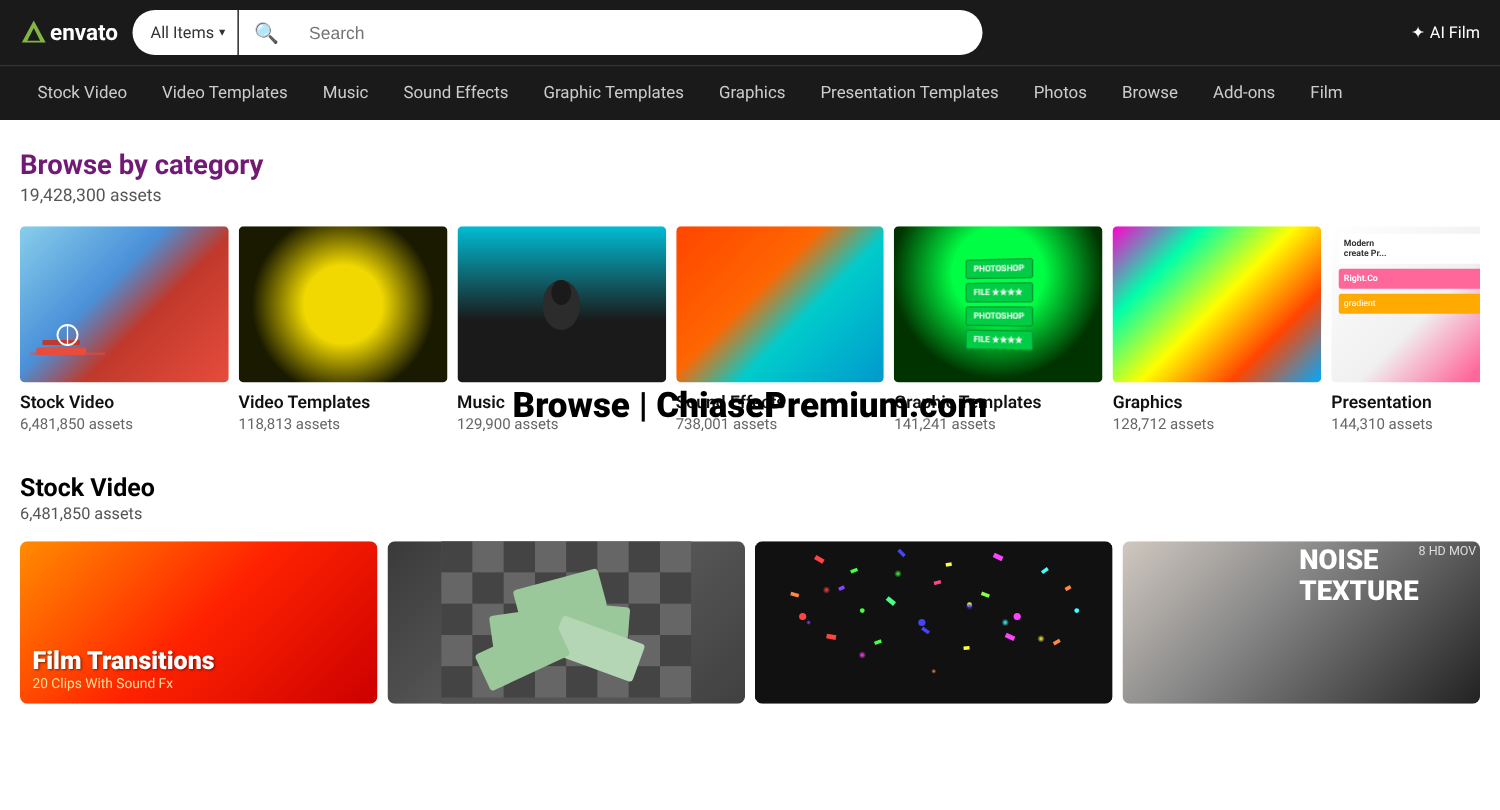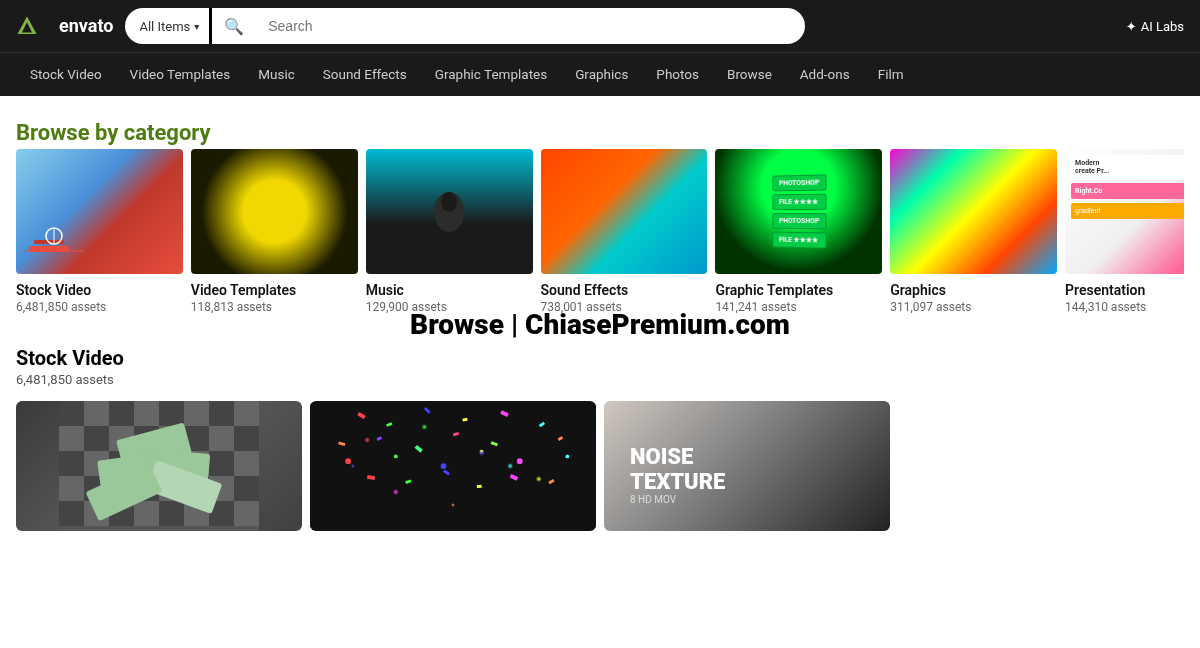--- a/index.html
+++ b/index.html
@@ -9,21 +9,22 @@
     .header {
       background: #1a1a1a;
       display: flex;
       align-items: center;
       padding: 0 16px;
       height: 52px;
       gap: 12px;
     }
     .logo {
       display: flex;
-      gap: 21px;
+      align-items: center;
+      gap: 2px;
       color: #fff;
       font-weight: 700;
       font-size: 18px;
       text-decoration: none;
       flex-shrink: 0;
     }
     .logo-icon {
       width: 22px;
       height: 22px;
     }
@@ -36,21 +37,21 @@
       max-width: 680px;
       height: 36px;
       overflow: hidden;
     }
     .search-dropdown {
       display: flex;
       align-items: center;
       padding: 0 10px 0 14px;
       font-size: 13px;
       color: #333;
-      border-right: 3px solid #000000;
+      border-right: 1px solid #000000;
       height: 100%;
       cursor: pointer;
       gap: 4px;
       white-space: nowrap;
     }
     .search-input {
       border: none;
       outline: none;
       flex: 1;
       padding: 0 12px;
@@ -95,21 +96,21 @@
       white-space: nowrap;
       border-bottom: 2px solid transparent;
     }
 
     
     .main { padding: 24px 16px 0; }
 
     .section-title {
       font-size: 22px;
       font-weight: 700;
-      color: #4d7c0f;
+      color: #701a75;
       margin-bottom: 4px;
     }
     .section-subtitle {
       font-size: 14px;
       color: #555;
       margin-bottom: 16px;
     }
 
     
     .category-row {
@@ -233,23 +234,23 @@
       flex-direction: column;
       justify-content: flex-end;
       padding: 10px;
     }
     .sv1-title { color: #fff; font-weight: 900; font-size: 20px; text-shadow: 1px 1px 2px rgba(0,0,0,0.5); }
     .sv1-sub { color: #ffdd99; font-size: 11px; }
     .sv4 {
       background: linear-gradient(135deg, #d0c8c0, #888 40%, #222 100%);
       height: 100%;
       display: flex;
-      flex-direction: column;
+      flex-direction: row;
       justify-content: flex-end;
-      padding: 26px;
+      padding: 3px;
     }
     .sv4-title { color: #fff; font-weight: 900; font-size: 22px; }
     .sv4-sub { color: #ddd; font-size: 10px; }
 
     
     .confetti { 
       width: 100%;
       height: 100%;
       background: #111;
       position: relative;
@@ -318,40 +319,42 @@
   <div class="search-bar">
     <div class="search-dropdown chevron-down">
       <span>All Items</span>
     </div>
     <span class="search-icon-wrap">🔍</span>
     <input class="search-input" type="text" placeholder="Search" style="">
   </div>
 
   <div class="ai-labs">
     <span>✦</span>
-    <span>AI Labs</span>
+    <span>AI Film</span>
   </div>
 </header>
 
 <nav class="nav-bar">
   <div class="nav-item">Stock Video</div>
   <div class="nav-item">Video Templates</div>
   <div class="nav-item">Music</div>
   <div class="nav-item">Sound Effects</div>
   <div class="nav-item">Graphic Templates</div>
   <div class="nav-item">Graphics</div>
+  <div class="nav-item">Presentation Templates</div>
   <div class="nav-item">Photos</div>
   <div class="nav-item">Browse</div>
   <div class="nav-item">Add-ons</div>
   <div class="nav-item">Film</div>
 </nav>
 
 <div class="main">
 
   <h2 class="section-title">Browse by category</h2>
+  <p class="section-subtitle">19,428,300 assets</p>
 
   <div class="category-row">
 
     <div class="category-card">
       <div class="category-thumb">
         <div class="bg-stock-video">
           <svg width="60" height="40" viewBox="0 0 60 40">
             <rect x="5" y="20" width="40" height="6" rx="2" fill="#e74c3c"></rect>
             <rect x="10" y="14" width="30" height="4" rx="1" fill="#c0392b"></rect>
             <rect x="0" y="24" width="60" height="2" fill="#e74c3c" opacity="0.5"></rect>
@@ -406,21 +409,21 @@
       </div>
       <div class="category-label">Graphic Templates</div>
       <div class="category-count">141,241 assets</div>
     </div>
 
     <div class="category-card">
       <div class="category-thumb">
         <div class="bg-graphics"></div>
       </div>
       <div class="category-label">Graphics</div>
-      <div class="category-count">311,097 assets</div>
+      <div class="category-count">128,712 assets</div>
     </div>
 
     <div class="category-card">
       <div class="category-thumb">
         <div class="bg-presentation">
           <div style="background:#fff;border-radius:2px;padding:4px;font-size:7px;font-weight:700;color:#333">Modern<br>create Pr...</div>
           <div style="background:#ff6699;border-radius:2px;padding:4px;font-size:7px;font-weight:700;color:#fff">Right.Co</div>
           <div style="background:#ffaa00;border-radius:2px;padding:4px;font-size:7px;color:#fff">gradient</div>
         </div>
       </div>
@@ -429,20 +432,26 @@
     </div>
 
   </div>
 
   <div class="stock-section">
     <h3 class="stock-title">Stock Video</h3>
     <p class="stock-subtitle">6,481,850 assets</p>
 
     <div class="stock-row">
 
+      <div class="stock-card">
+        <div class="sv1">
+          <div class="sv1-title">Film Transitions</div>
+          <div class="sv1-sub">20 Clips With Sound Fx</div>
+        </div>
+      </div>
 
       <div class="stock-card">
         <div class="money-visual">
           <svg width="200" height="130" viewBox="0 0 200 130">
 
             <rect width="200" height="130" fill="#555"></rect>
             <rect x="0" y="0" width="25" height="25" fill="#444"></rect>
             <rect x="25" y="0" width="25" height="25" fill="#666"></rect>
             <rect x="50" y="0" width="25" height="25" fill="#444"></rect>
             <rect x="75" y="0" width="25" height="25" fill="#666"></rect>

